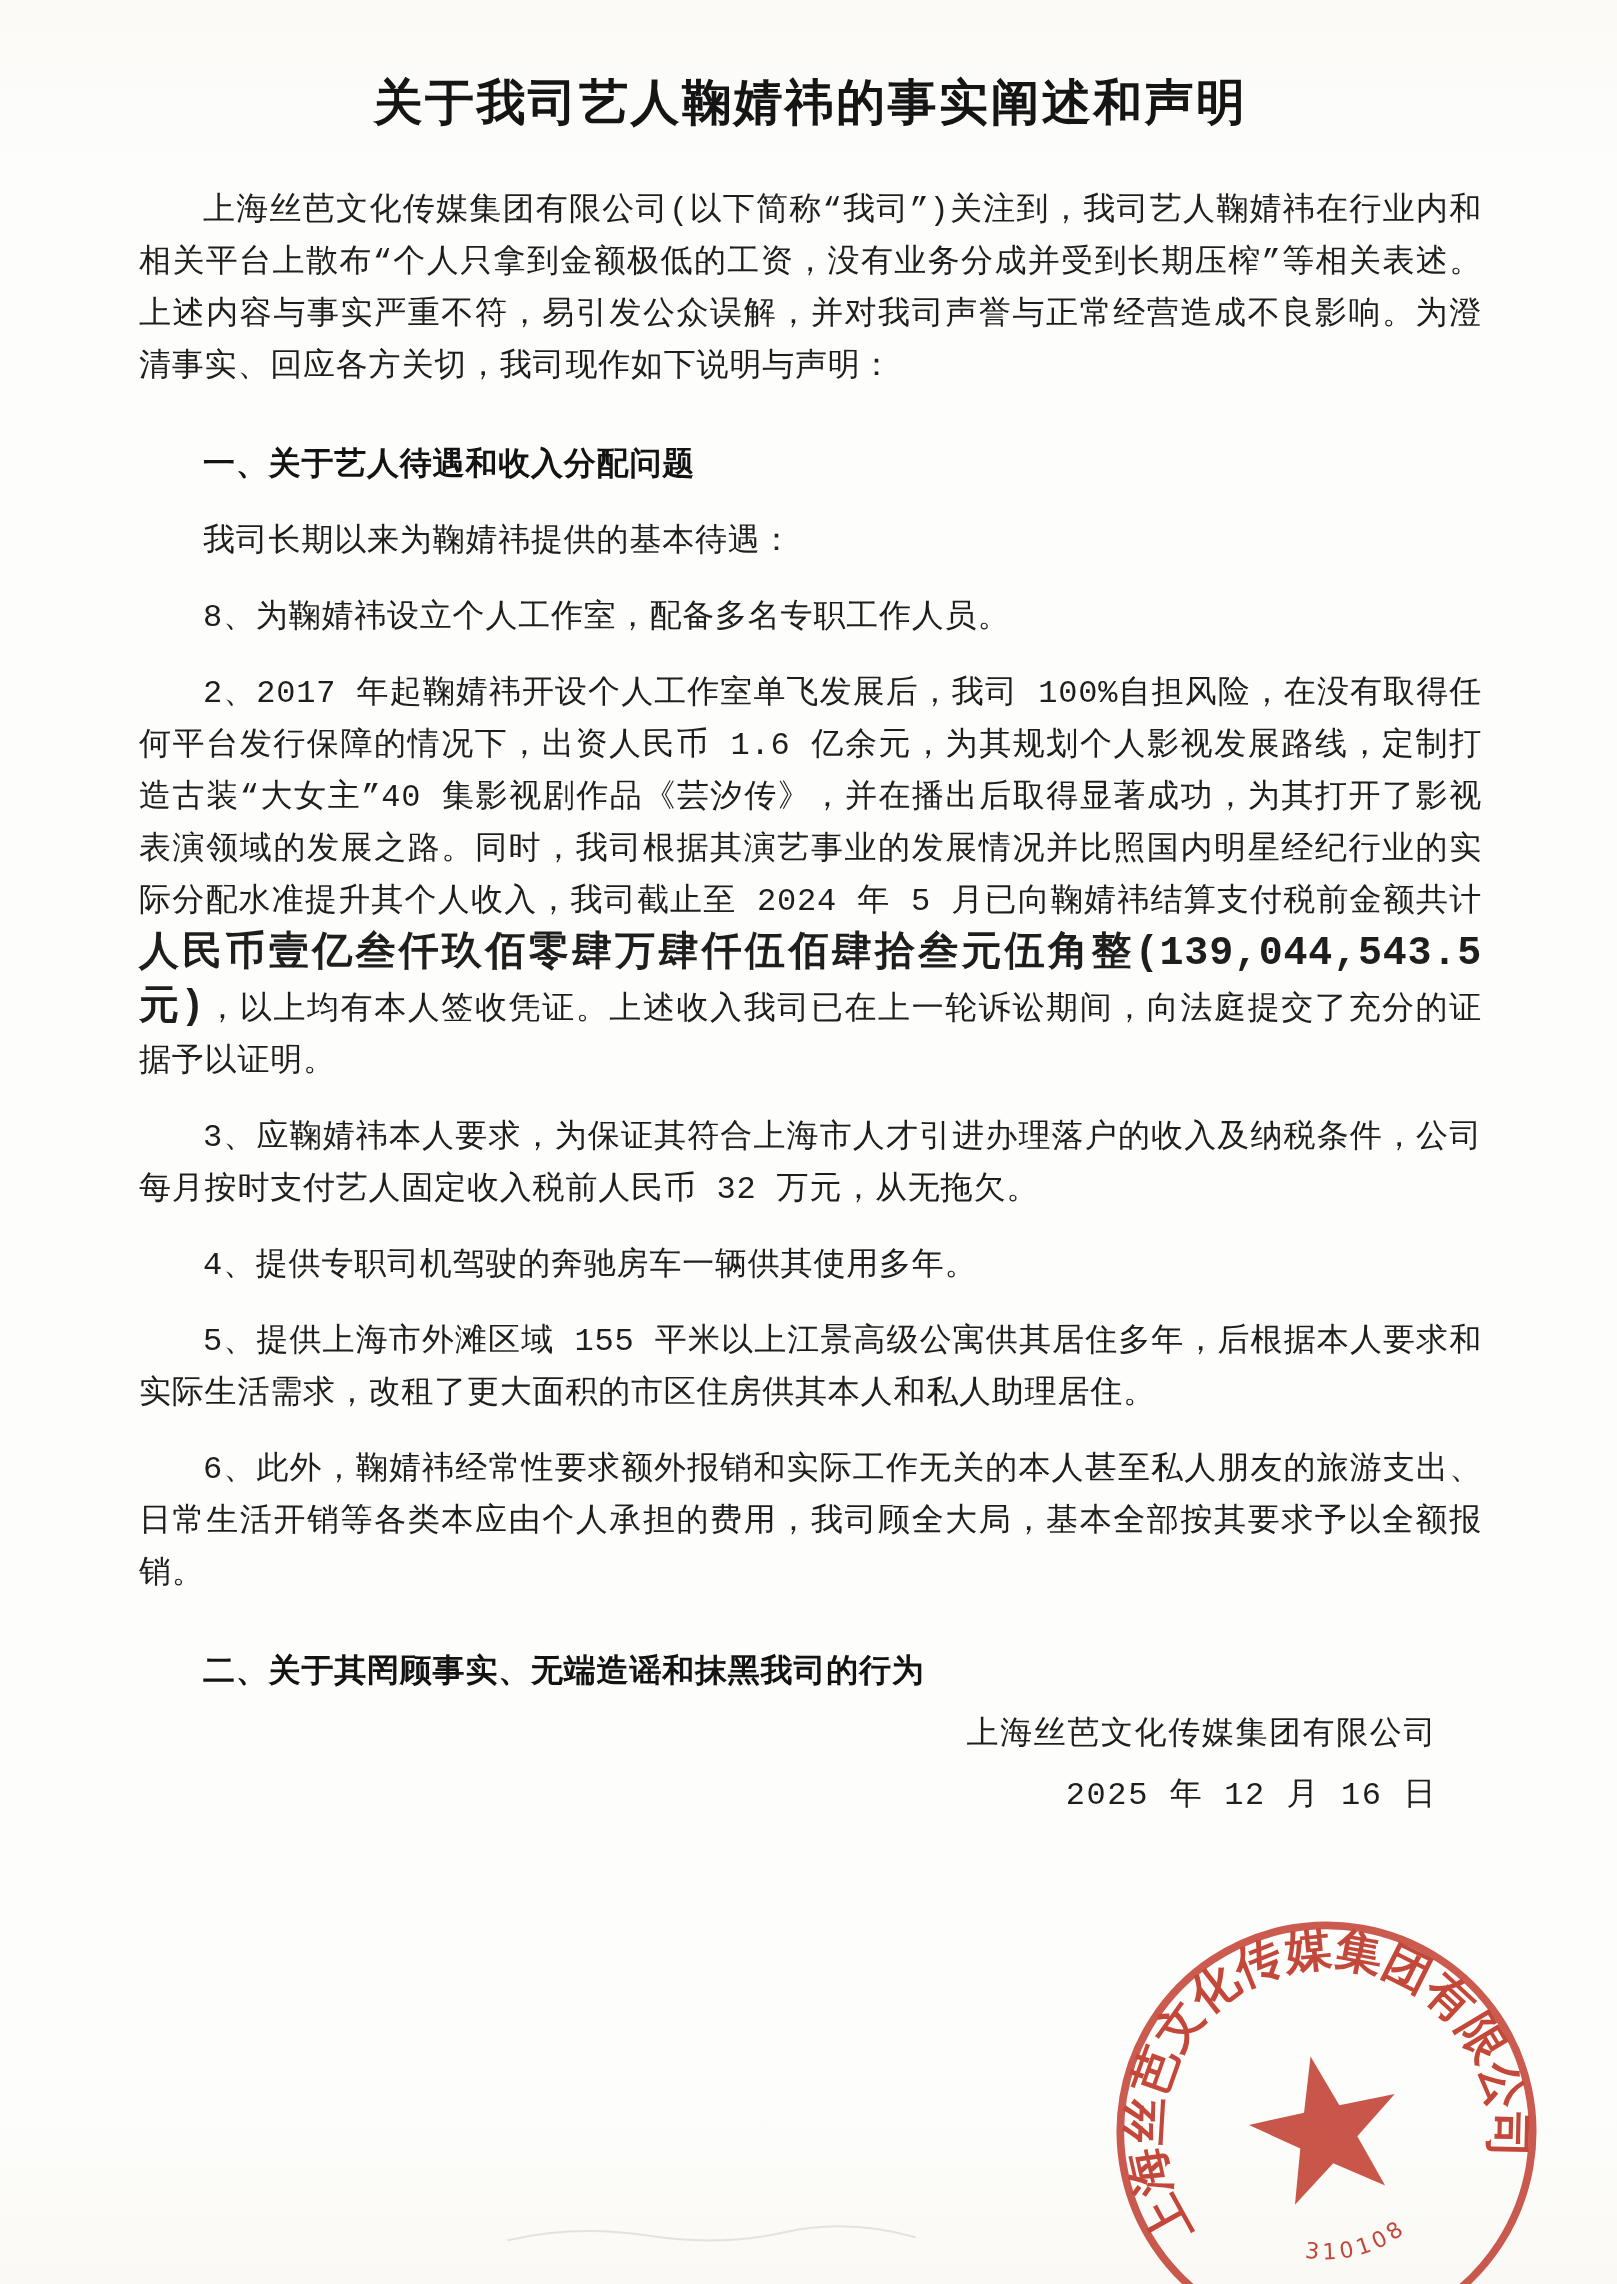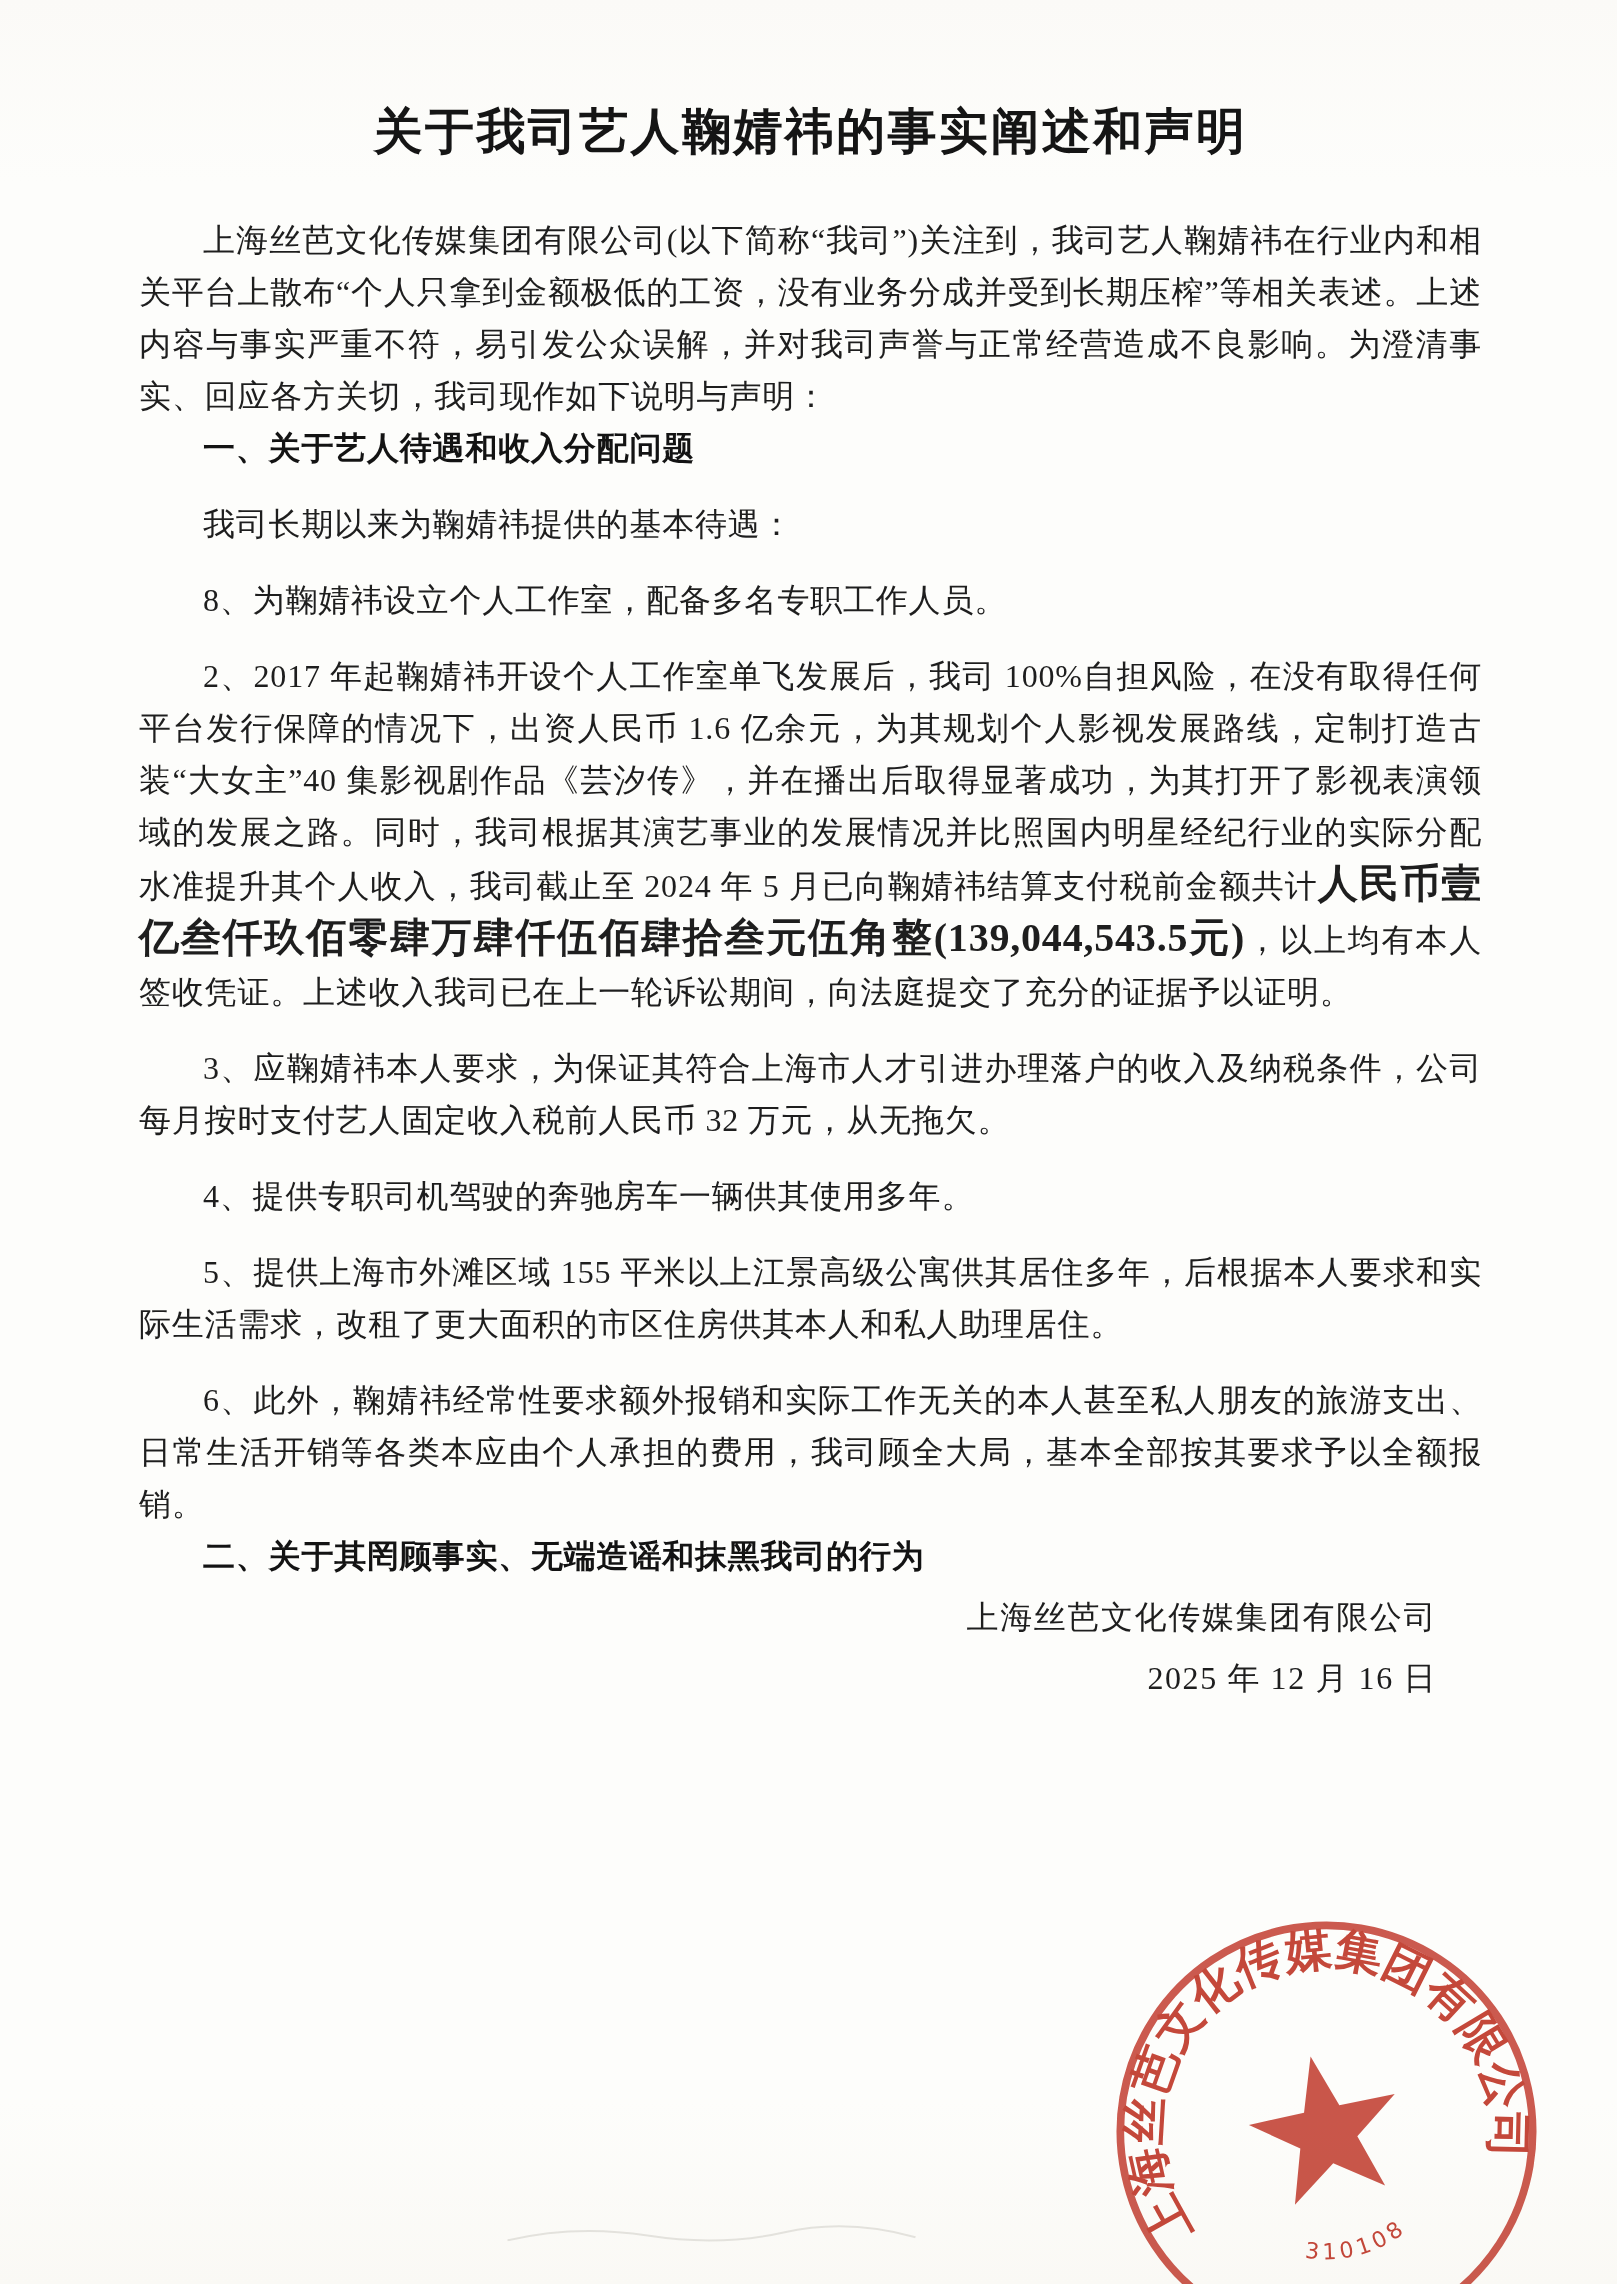--- a/index.html
+++ b/index.html
@@ -13,41 +13,43 @@
     position: relative;
     width: 1618px;
     height: 2284px;
     background: linear-gradient(180deg, #fbfaf7 0%, #fdfdfb 8%, #fdfdfb 92%, #faf9f5 100%);
     overflow: hidden;
     box-sizing: border-box;
     color: #1e1e1e;
   }
   .content {
     box-sizing: border-box;
-    padding: 99px 136px 0 139px;
+    padding: 70px 136px 0 139px;
+    font-family: Liberation Mono, monospace;
   }
   h1.doc-title {
     margin: 0 0 49px 0;
     text-align: center;
     font-size: 49px;
     font-weight: bold;
     letter-spacing: 2.4px;
     color: #151515;
   }
   p {
     margin: 0;
     font-size: 32px;
     line-height: 52px;
     text-align: justify;
     letter-spacing: 0.8px;
   }
   p.indent { text-indent: 2em; margin-top: 24px; }
   p.heading {
     font-weight: bold;
     text-indent: 2em;
+    margin-top: 47px;
     color: #131313;
   }
   span.amount {
     font-size: 40px;
     font-weight: 600;
     letter-spacing: 0.8px;
   }
   .signature {
     margin-top: 4.9px;
     padding-right: 45px;

